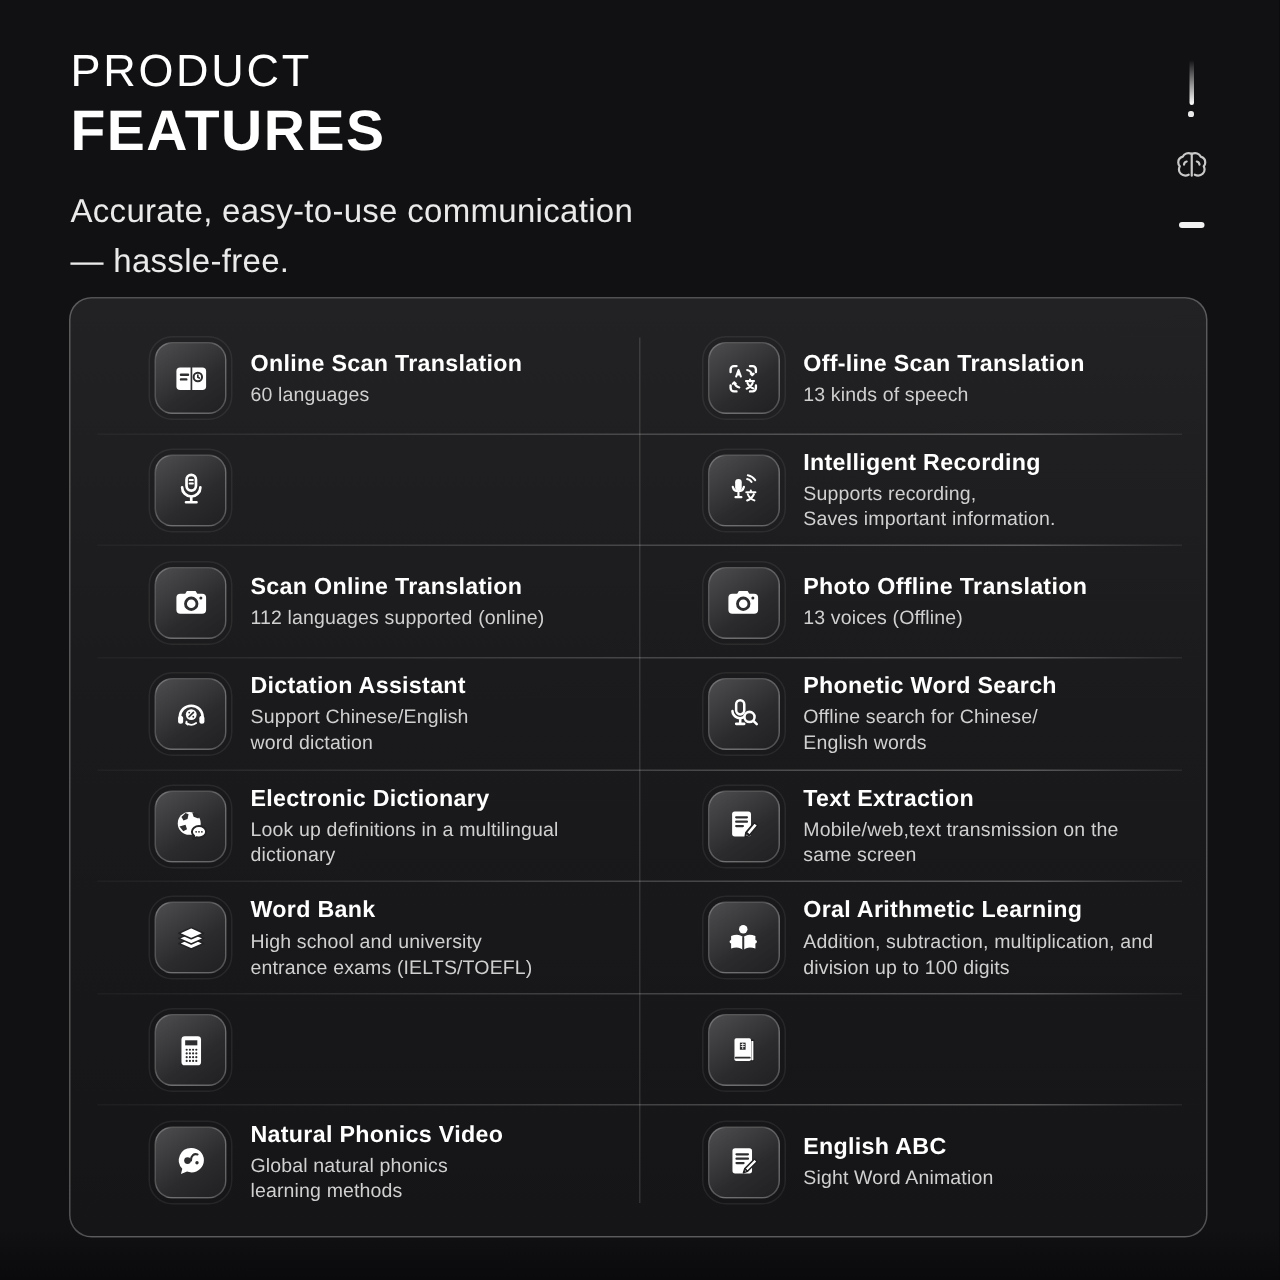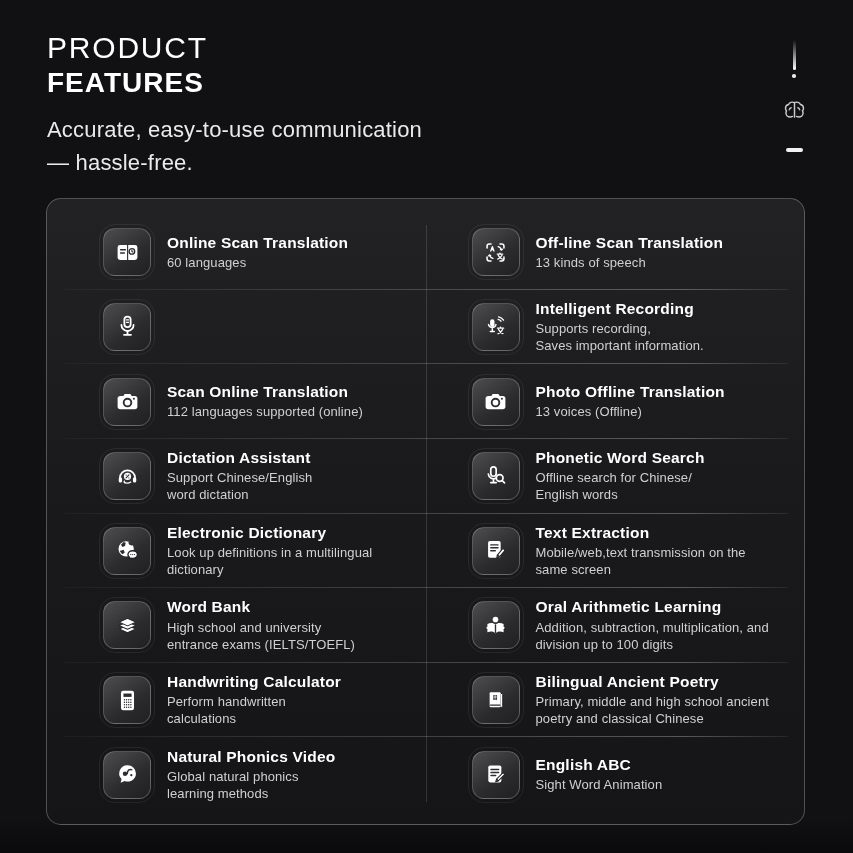--- a/index.html
+++ b/index.html
@@ -2,21 +2,21 @@
 <html><head>
 <meta charset="utf-8">
 <style>
   html,body{margin:0;padding:0;background:#0b0b0d;}
   .stage{position:relative;width:853px;height:853px;overflow:hidden;
     background:linear-gradient(180deg,#111113 0%,#111113 96%,#0a0a0c 100%);
     font-family:"Liberation Sans",sans-serif;-webkit-font-smoothing:antialiased;}
   
   .header{position:absolute;left:47px;top:31px;color:#fff;}
   .kicker{font-size:30px;font-weight:400;letter-spacing:1.8px;line-height:1.15;}
-  .title{font-size:28px;font-weight:800;letter-spacing:1px;line-height:1.1;margin-top:2px;}
+  .title{font-size:38px;font-weight:800;letter-spacing:1px;line-height:1.1;margin-top:2px;}
   .subtitle{font-size:22px;font-weight:400;color:#eaeaea;margin-top:15px;line-height:1.5;white-space:pre-line;letter-spacing:.2px;}
   
   .rail{position:absolute;right:44px;top:40px;width:30px;display:flex;flex-direction:column;align-items:center;}
   .scroll-line{width:3px;height:30px;border-radius:2px;background:linear-gradient(to bottom,rgba(255,255,255,0),#ffffff);}
   .scroll-dot{width:3.5px;height:3.5px;border-radius:50%;background:#e9e9e9;margin-top:4px;}
   .brain{margin-top:19px;}
   .dash{width:17px;height:4px;border-radius:2px;background:#f2f2f2;margin-top:24px;}
   
   .panel{position:absolute;left:46px;top:198px;width:759px;height:627px;border-radius:15px;
     background:linear-gradient(180deg,#222224 0%,#1a1a1c 45%,#151517 100%);
@@ -285,41 +285,31 @@
                   <circle cx="11.2" cy="15.8" r="0.65"></circle>
                   <circle cx="13.1" cy="15.8" r="0.65"></circle>
                   <circle cx="15" cy="15.8" r="0.65"></circle>
                 <circle cx="9.3" cy="18" r="0.65"></circle>
                   <circle cx="11.2" cy="18" r="0.65"></circle>
                   <circle cx="13.1" cy="18" r="0.65"></circle>
                   <circle cx="15" cy="18" r="0.65"></circle>
               </g>
             </svg>
           </div>
-          <div class="txt">
-              <div class="t">Handwriting Calculator</div>
-          <div class="d">Perform handwritten
-calculations</div>
-            </div>
         </div>
         <div class="cell">
           <div class="tile">
             <svg class="ic" width="27" height="27" viewBox="0 0 24 24">
               <rect x="16.4" y="5.8" width="2" height="12.2" rx="0.6" fill="#fff" stroke="#232325" stroke-width="0.8"></rect>
               <rect x="6.8" y="4.6" width="9.8" height="13.4" rx="1" fill="#fff" stroke="none"></rect>
               <rect x="10" y="7.2" width="3.4" height="4.2" fill="#2e2e30" stroke="none"></rect>
               <path d="M10.7 8.3h2M10.7 9.5h2M11.7 7.6v3.2" stroke="#fff" stroke-width="0.5"></path>
               <path d="M7.5 16.1h8.4" stroke="#2e2e30" stroke-width="1"></path>
             </svg>
           </div>
-          <div class="txt">
-              <div class="t">Bilingual Ancient Poetry</div>
-          <div class="d">Primary, middle and high school ancient
-poetry and classical Chinese</div>
-            </div>
         </div>
       </div>
 
       <div class="row">
         <div class="cell">
           <div class="tile">
             <svg class="ic" width="27" height="27" viewBox="0 0 24 24">
               <path fill="#fff" stroke="none" d="M12.2 3.8a7.3 7.3 0 0 1 7.3 7.3c0 4-3.3 7.2-7.3 7.2-1 0-1.9-.2-2.7-.5l-3.6 1.5.8-3.2a7.25 7.25 0 0 1 5.5-12.3z"></path>
               <circle cx="9.8" cy="11.3" r="2" fill="#2e2e30" stroke="none"></circle>
               <path d="M11.8 11.3c0-2.9 1.8-4.3 3.9-3.6" stroke="#2e2e30" stroke-width="1.3"></path>

